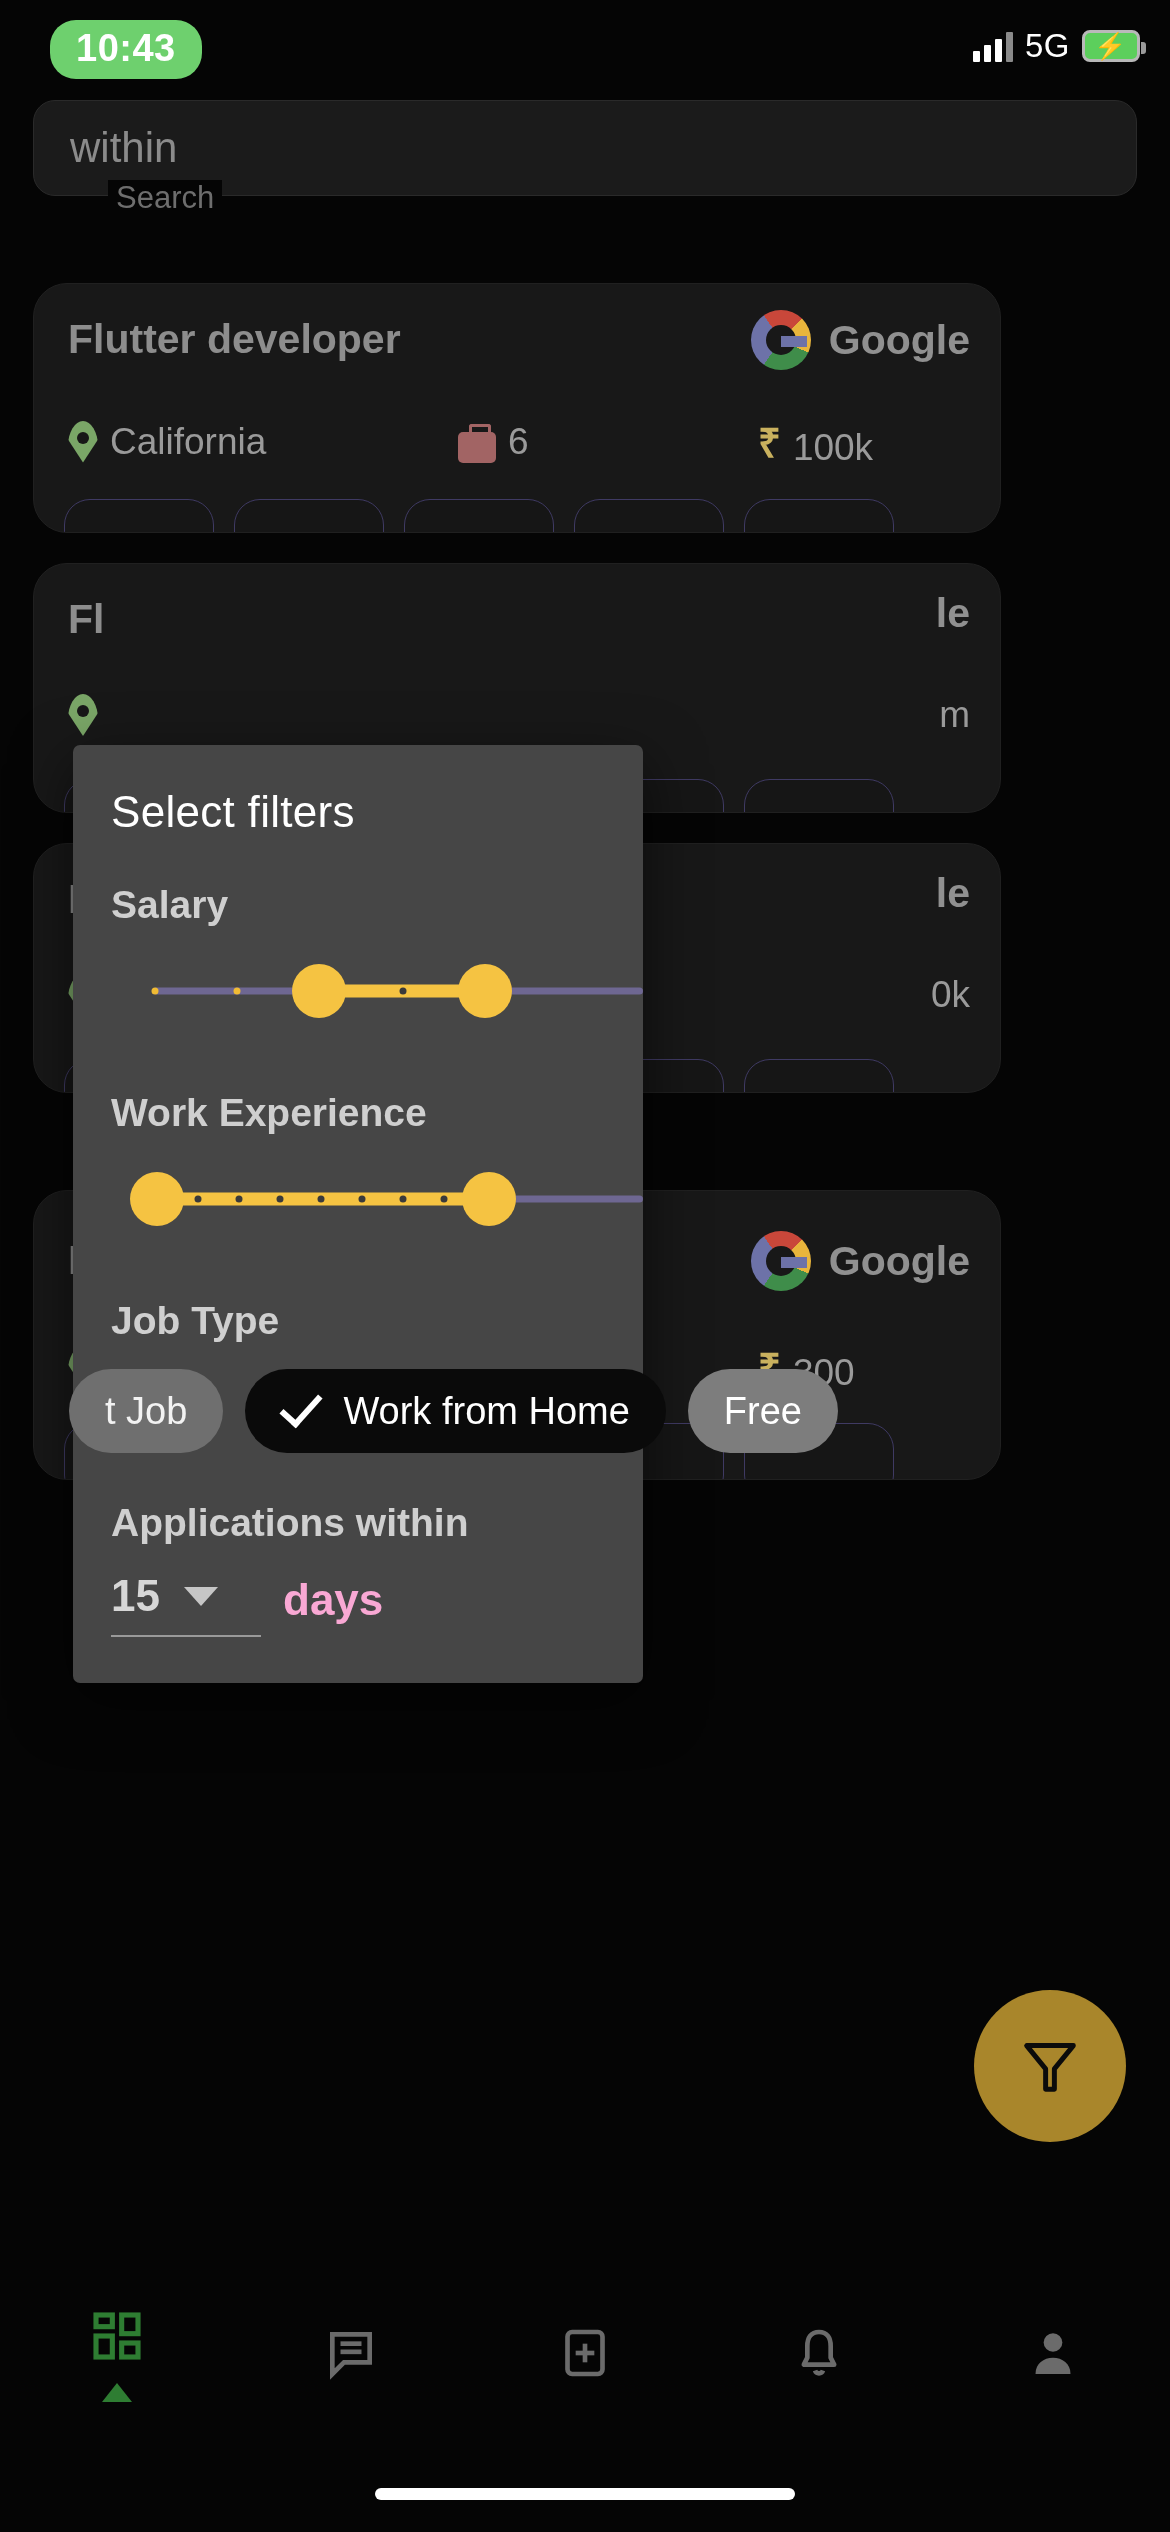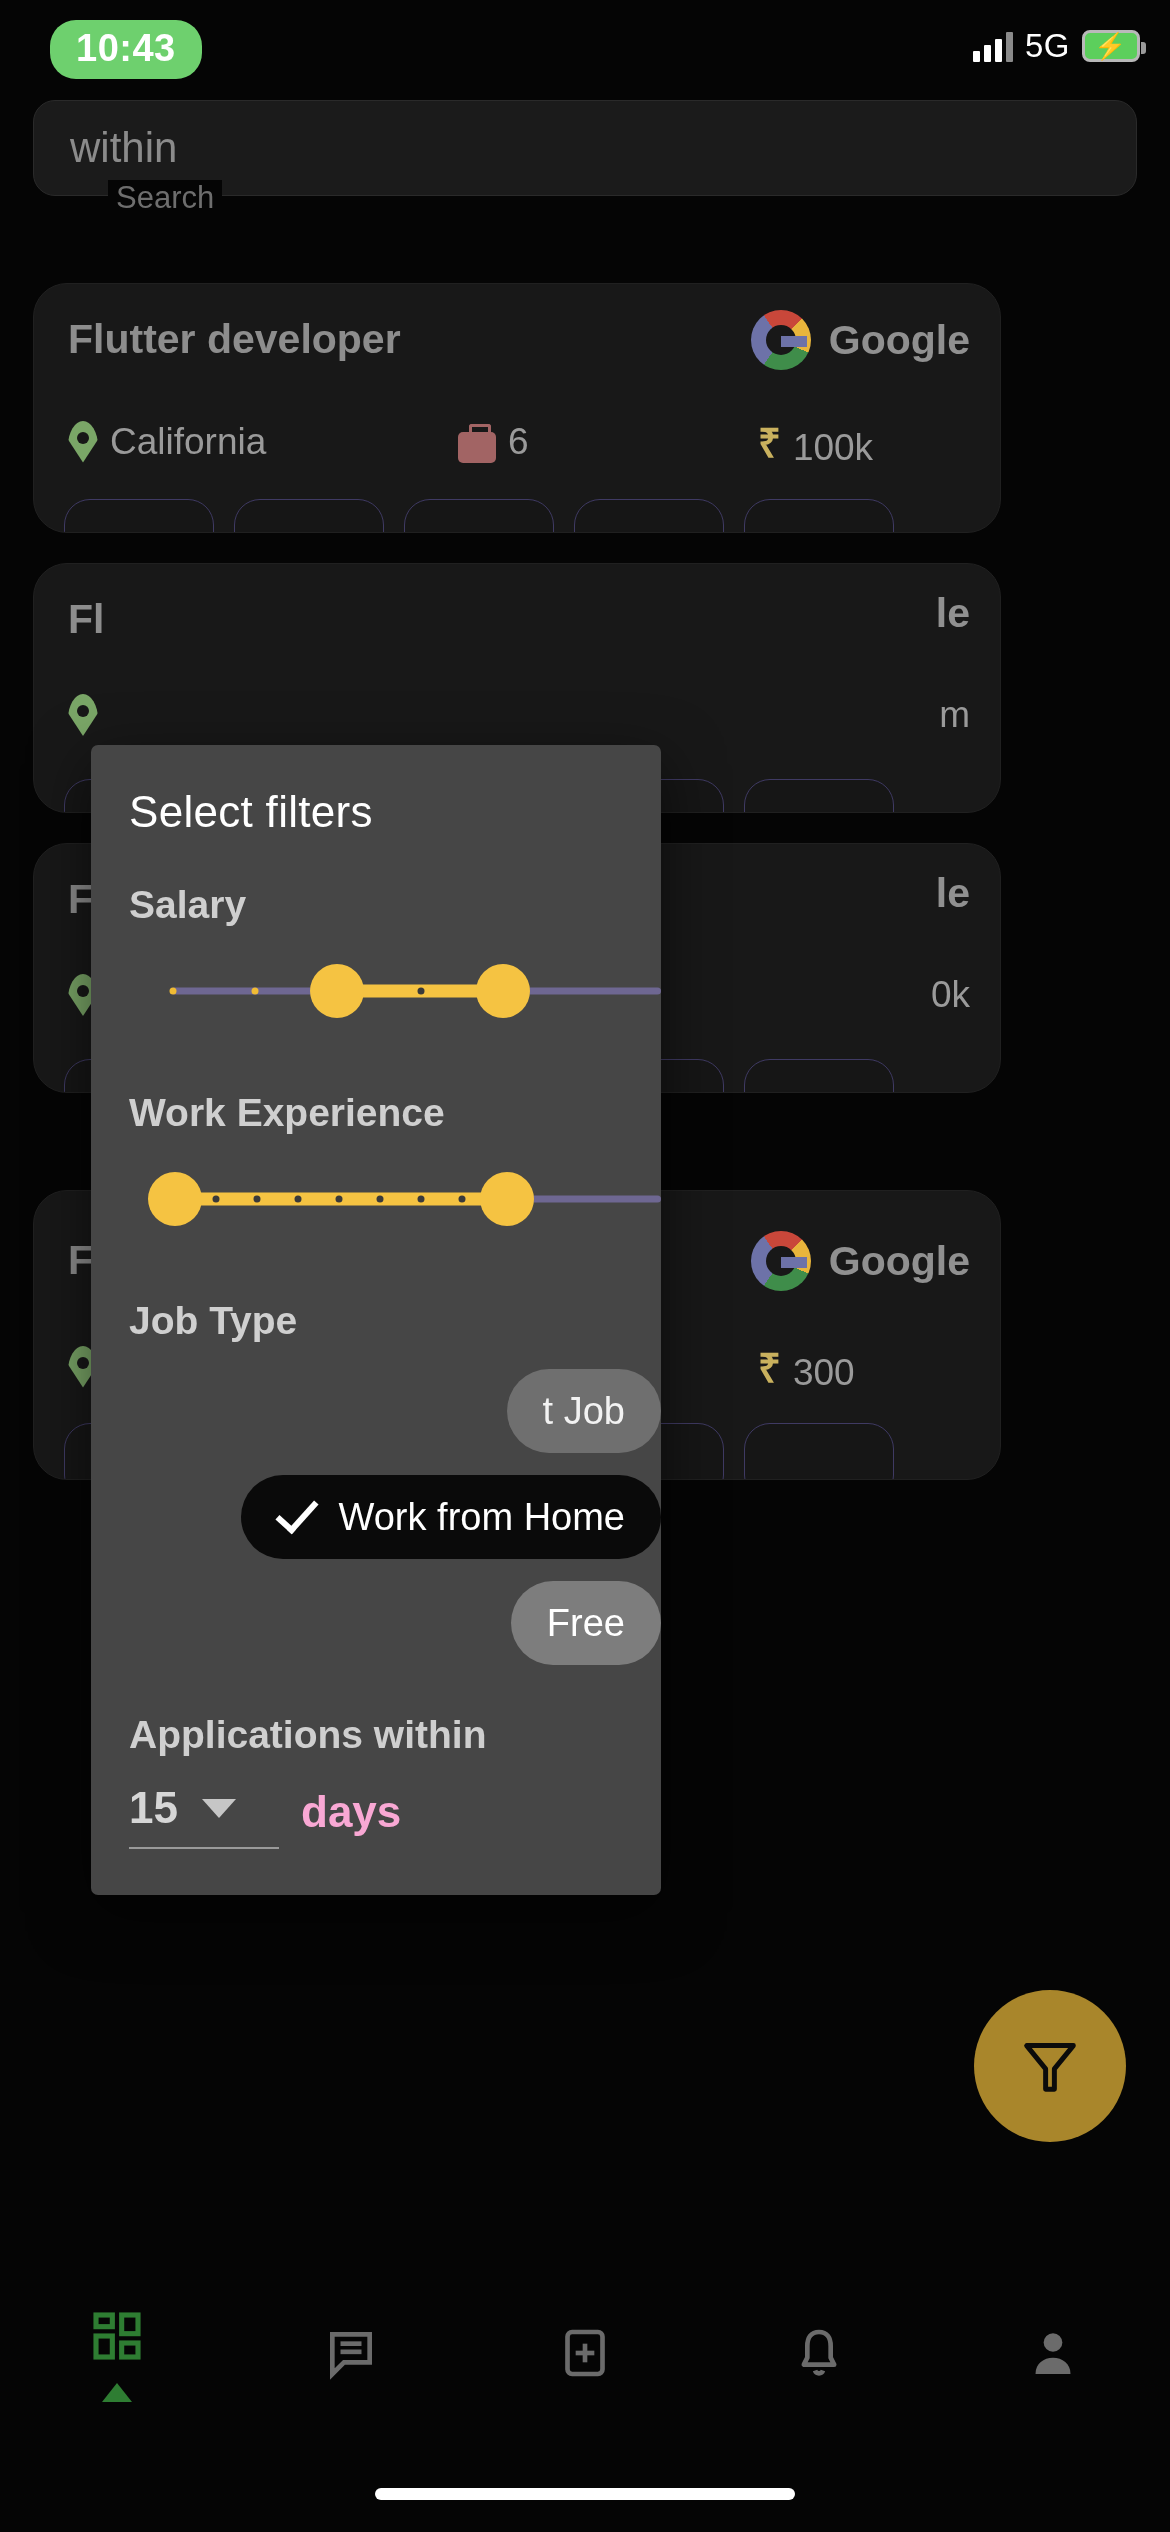--- a/index.html
+++ b/index.html
@@ -47,36 +47,36 @@
   .meta { display:flex; align-items:flex-end; gap:12px; color:#9a9a9a; font-size:37px; white-space:nowrap;}
   .pin { width:30px; height:42px; background:#7aa667; border-radius:50% 50% 50% 50%/60% 60% 40% 40%;
      position:relative; clip-path:polygon(50% 100%,0 45%,0 0,100% 0,100% 45%); }
   .pin::after{content:"";position:absolute;left:9px;top:11px;width:12px;height:12px;border-radius:50%;background:#181818;}
   .case { width:38px; height:31px; background:#a26464; border-radius:5px; position:relative; }
   .case::before{content:"";position:absolute;left:11px;top:-8px;width:16px;height:9px;border:3px solid #a26464;
      border-bottom:none;border-radius:3px 3px 0 0;background:transparent;}
   .rupee { color:#c9b15e; font-size:40px; font-weight:600; }
   .chips-row { position:absolute; left:30px; right:0; display:flex; gap:20px; }
   .tagchip { height:78px; min-width:150px; border:1.5px solid #3f3a63; border-radius:26px; background:#161616; }
-  .dialog { position:absolute; left:91px; top:745px; width:570px; background:#464646;
+  .dialog { position:absolute; left:73px; top:745px; width:570px; background:#464646;
     border-radius:7px; padding:0; z-index:20; box-shadow:0 18px 60px rgba(0,0,0,.55); }
   .dlg-title { color:#fff; font-size:44px; font-weight:500; padding:42px 0 0 38px; letter-spacing:.3px; }
   .sec-label { color:#cfcfcf; font-size:39px; font-weight:700; padding-left:38px; }
   .slider { position:relative; height:80px; margin:0 0 0 0; }
   .track { position:absolute; top:50%; transform:translateY(-50%); height:7px;
     background:#6e6792; border-radius:4px; }
   .track-active { position:absolute; top:50%; transform:translateY(-50%); height:13px;
     background:#f5c342; border-radius:7px; }
   .thumb { position:absolute; top:50%; transform:translate(-50%,-50%); width:54px; height:54px;
     border-radius:50%; background:#f5c342; }
   .tick { position:absolute; top:50%; transform:translate(-50%,-50%); width:7px; height:7px;
     border-radius:50%; background:#3a3a3a; }
   .tick.on-base { background:#f0bb34; }
 
-  .chip-strip { display:flex; gap:22px; align-items:flex-end; margin-left:-42px;flex-direction:column; }
+  .chip-strip { display:flex; gap:22px; align-items:flex-end; margin-left:-42px; }
   .chip { height:84px; border-radius:44px; display:flex; align-items:center; justify-content:center;
      gap:22px; padding:0 36px; white-space:nowrap; font-size:38px; }
   .chip.unsel { background:#7d7d7d; color:#fff; }
   .chip.sel { background:#0a0a0a; color:#fff; }
   .chip.faint { background:#6f6f6f; color:#f2f2f2; }
   .check { width:40px; height:22px; border-left:6px solid #fff; border-bottom:6px solid #fff;
      transform:rotate(-48deg); margin-top:-10px; }
 
   .within-row { display:flex; align-items:flex-end; gap:22px; padding-left:38px; }
   .dropdown { position:relative; display:flex; align-items:center; gap:24px;

